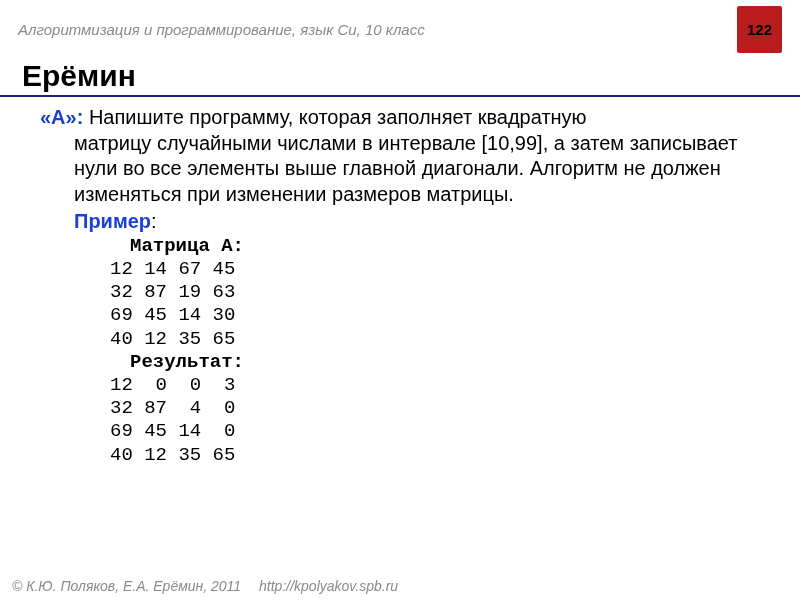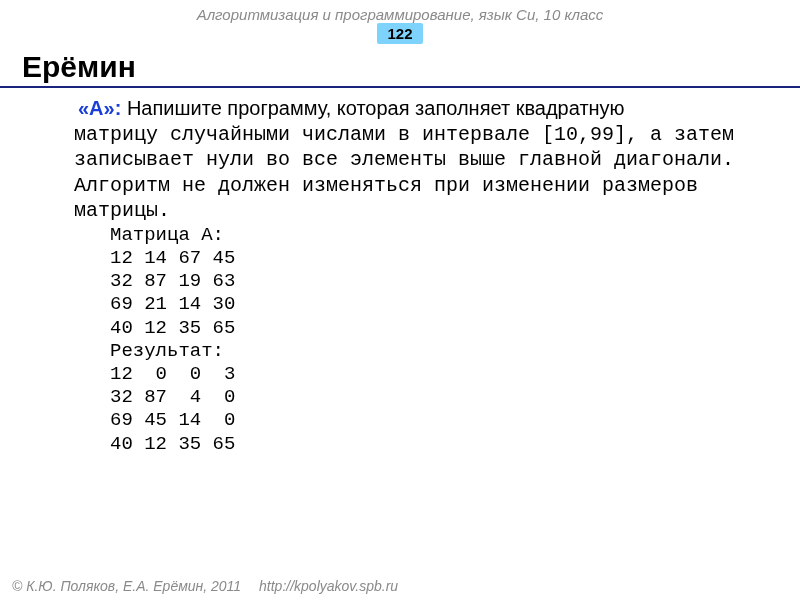--- a/index.html
+++ b/index.html
@@ -1,40 +1,40 @@
 <!DOCTYPE html>
 <html><head>
 <meta charset="utf-8">
 <style>
-  * { margin: 0; padding: 0; box-sizing: border-box; flex-direction: column; }
+  * { margin: 0; padding: 0; box-sizing: border-box; }
   body {
     width: 800px;
     height: 600px;
     background: #fff;
     font-family: Arial, Helvetica, sans-serif;
     position: relative;
     overflow: hidden;
   }
   .header {
     display: flex;
     justify-content: space-between;
     align-items: center;
     padding: 6px 18px 2px 18px;
   }
   .breadcrumb {
     color: #8a8a8a;
     font-style: italic;
     font-size: 15px;
   }
   .page-num {
-    background: #7dd3fc;
+    background: #b91c1c;
     color: #000;
     font-weight: bold;
     font-size: 15px;
-    padding: 2px 10px;
+    padding: 15px 10px;
     border-radius: 2px;
   }
   .title {
     font-size: 30px;
     font-weight: bold;
     color: #000;
     padding: 4px 22px 2px 22px;
   }
   .rule {
     border: none;
@@ -48,43 +48,41 @@
     color: #000;
   }
   .task-label {
     color: #1a3fd6;
     font-weight: bold;
   }
   .task-text {
     display: block;
     padding-left: 34px;
     text-indent: -34px;
-    margin-left: 38px;
   }
   .hanging {
     display: block;
     padding-left: 34px;
-    font-family: Liberation Mono, monospace;
   }
   .example-label {
     color: #1a3fd6;
     font-weight: bold;
     display: block;
     padding-left: 34px;
     margin-top: 2px;
   }
   .mono {
     font-family: "Courier New", Courier, monospace;
     font-size: 19px;
     white-space: pre;
     line-height: 1.22;
     display: block;
     padding-left: 70px;
   }
-  .mono .bold { font-weight: normal; }
+  .mono .bold { font-weight: bold; margin-left: 20px; }
   .footer {
     position: absolute;
     bottom: 6px;
     left: 12px;
     font-size: 14px;
     color: #8a8a8a;
     font-style: italic;
   }
   .footer .url { font-style: italic; margin-left: 14px; margin-top: 12px; }
 </style>
@@ -98,25 +96,26 @@
 
 <div class="title">Ерёмин</div>
 <hr class="rule">
 
 <div class="content">
   <span class="task-text">
     <span class="task-label">«A»:</span><span> Напишите программу, которая заполняет квадратную</span>
   </span>
   <span class="hanging">матрицу случайными числами в интервале [10,99], а затем записывает нули во все элементы выше главной диагонали. Алгоритм не должен изменяться при изменении размеров матрицы.</span>
 
+  <span class="example-label"><span>Пример</span><span style="color:#000;font-weight:normal">:</span></span>
 
   <span class="mono"><span class="bold">Матрица А:</span>
 <span>12 14 67 45</span>
 <span>32 87 19 63</span>
-<span>69 21 14 30</span>
+<span>69 45 14 30</span>
 <span>40 12 35 65</span>
 <span class="bold">Результат:</span>
 <span>12  0  0  3</span>
 <span>32 87  4  0</span>
 <span>69 45 14  0</span>
 <span>40 12 35 65</span></span>
 </div>
 
 <div class="footer">
   <span>© К.Ю. Поляков, Е.А. Ерёмин, 2011</span>

